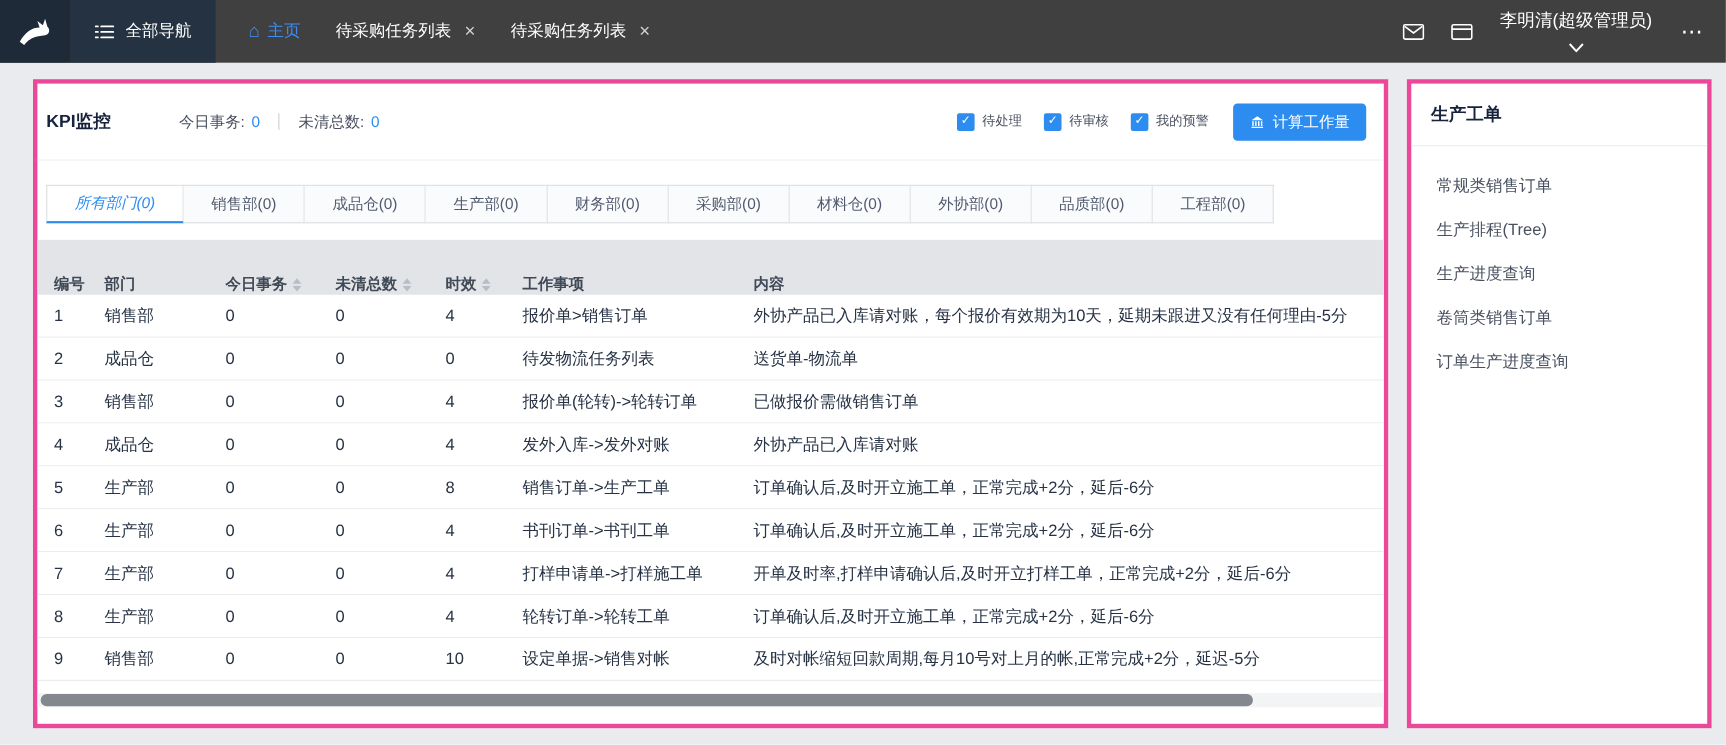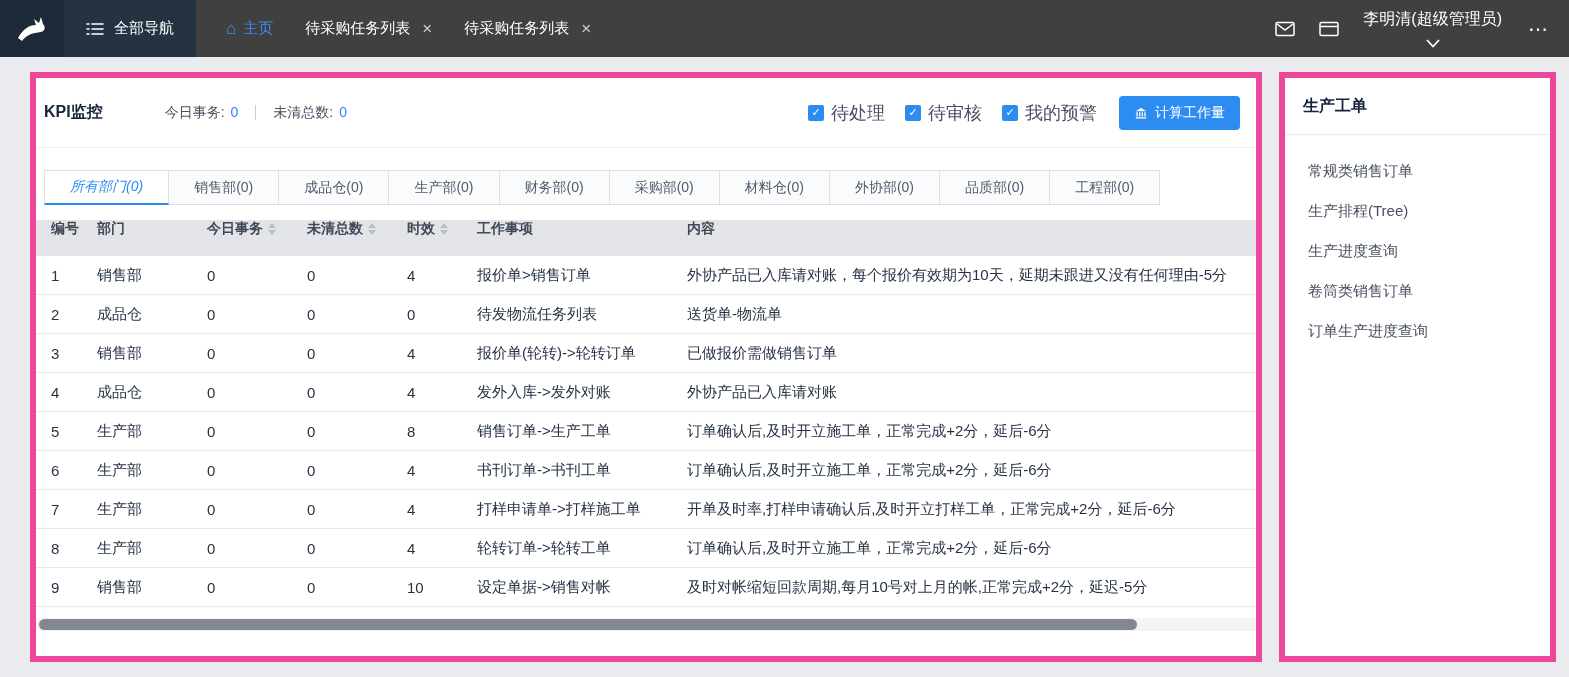--- a/index.html
+++ b/index.html
@@ -21,49 +21,49 @@
   .top-tab.active { color:#3d8df5; }
   .home-ic { font-size:17px; line-height:1; }
   .tab-close { color:#ccd1d7; font-size:17px; margin-left:5px; line-height:1; }
   .topbar-right { margin-left:auto; display:flex; align-items:center; gap:24px; padding-right:18px; }
   .tb-icon { display:flex; align-items:center; }
   .user { display:flex; align-items:center; gap:9px; font-size:16px;flex-direction:column; }
   .more { font-size:20px; color:#fff; letter-spacing:1px; line-height:1; padding:0 2px; }
 
   
   .main { display:flex; gap:17px; padding:15px 13px 15px 30px; align-items:flex-start; }
-  .panel { background:#fff; border:6px solid #ec4899; }
+  .panel { background:#fff; border:4px solid #ec4899; }
   .panel-left { flex:1; min-width:0; height:590px; overflow:hidden; }
   .panel-right { width:277px; height:590px; flex:none; }
 
   
   .kpi-row { display:flex; align-items:center; height:70px; padding:0 16px 0 8px; border-bottom:1px solid #eef0f2; }
   .kpi-title { font-size:16px; font-weight:bold; color:#17233d; margin-right:62px; }
   .stat { font-size:14px; color:#495060; white-space:nowrap; }
   .stat b { color:#2d8cf0; font-weight:normal; margin-left:6px; }
   .vsep { width:1px; height:15px; background:#c9ced4; margin:0 17px; }
   .kpi-right { margin-left:auto; display:flex; align-items:center; gap:20px; }
   .cb { display:flex; align-items:center; gap:7px; }
   .cb-box { width:16px; height:16px; border-radius:2px; background:#2d8cf0; color:#fff; font-size:11px;
             display:flex; align-items:center; justify-content:center; line-height:1; }
-  .cb-text { font-size:18px; color:#495060; }
+  .cb-text { font-size:12px; color:#495060; }
   .calc-btn { background:#2d8cf0; color:#fff; border:none; border-radius:4px; height:34px; padding:0 15px;
               font-size:14px; display:flex; align-items:center; gap:7px; margin-left:22px;
               font-family:"Liberation Sans", sans-serif; }
 
   
   .dept-tabs { display:flex; margin:22px 0 0 8px; }
   .dept-tab { height:35px; display:flex; align-items:center; justify-content:center; padding:0 25px;
               font-size:14px; color:#515a6e; background:#fafbfc; border:1px solid #dcdee2; border-left:none; }
   .dept-tab:first-child { border-left:1px solid #dcdee2;font-style:italic; }
   .dept-tab.active { background:#fff; color:#2d8cf0; border-bottom:2px solid #2d8cf0; }
 
   
   .table { margin-top:15px; }
-  .thead { display:flex; align-items:flex-start; background:#e2e4e8; height:36px; }
+  .thead { display:flex; align-items:flex-end; background:#e2e4e8; height:50px; }
   .th { display:flex; align-items:center; font-weight:bold; color:#404a57; font-size:14px; padding:0 6px; }
   .tbody { height:362px; overflow:hidden; }
   .tr { display:flex; align-items:center; height:39px; border-bottom:1px solid #e8eaec; background:#fff; }
   .td { font-size:15px; color:#273345; padding:0 6px; white-space:nowrap; overflow:hidden; }
   .c0 { width:55px; padding-left:15px; flex:none; }
   .c1 { width:110px; flex:none; }
   .c2 { width:100px; flex:none; }
   .c3 { width:100px; flex:none; }
   .c4 { width:70px; flex:none; }
   .c5 { width:210px; flex:none; }

